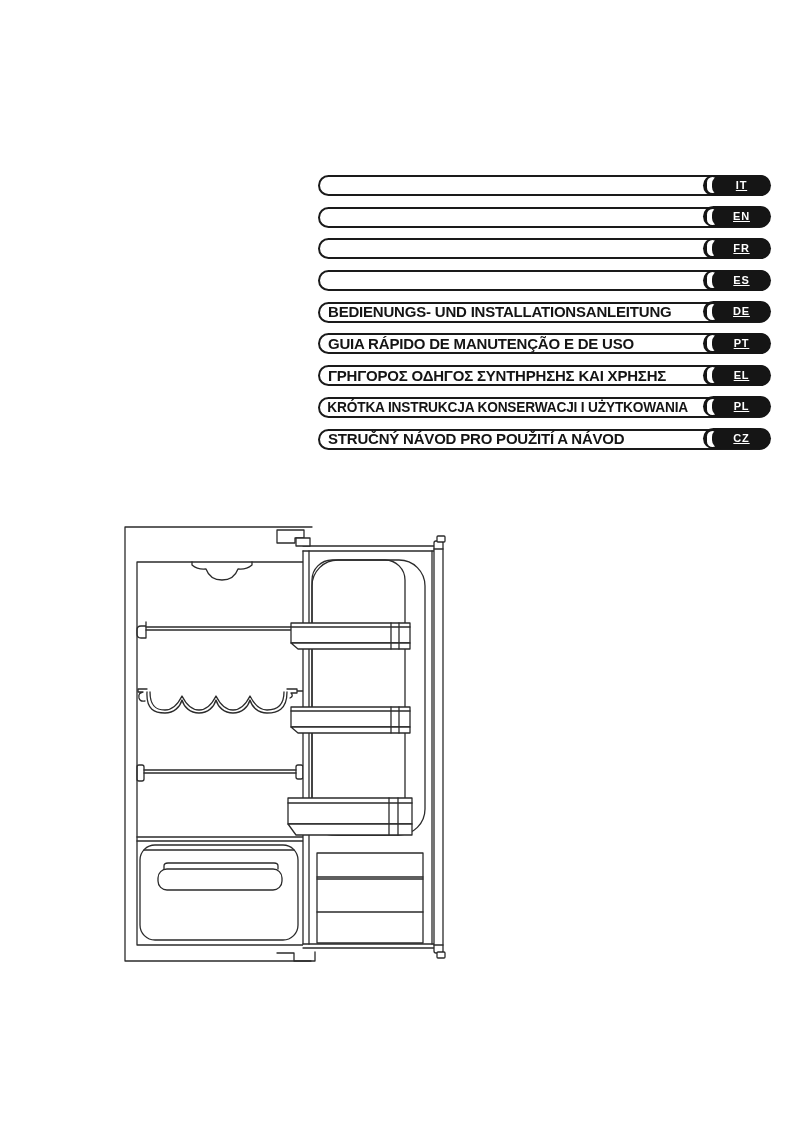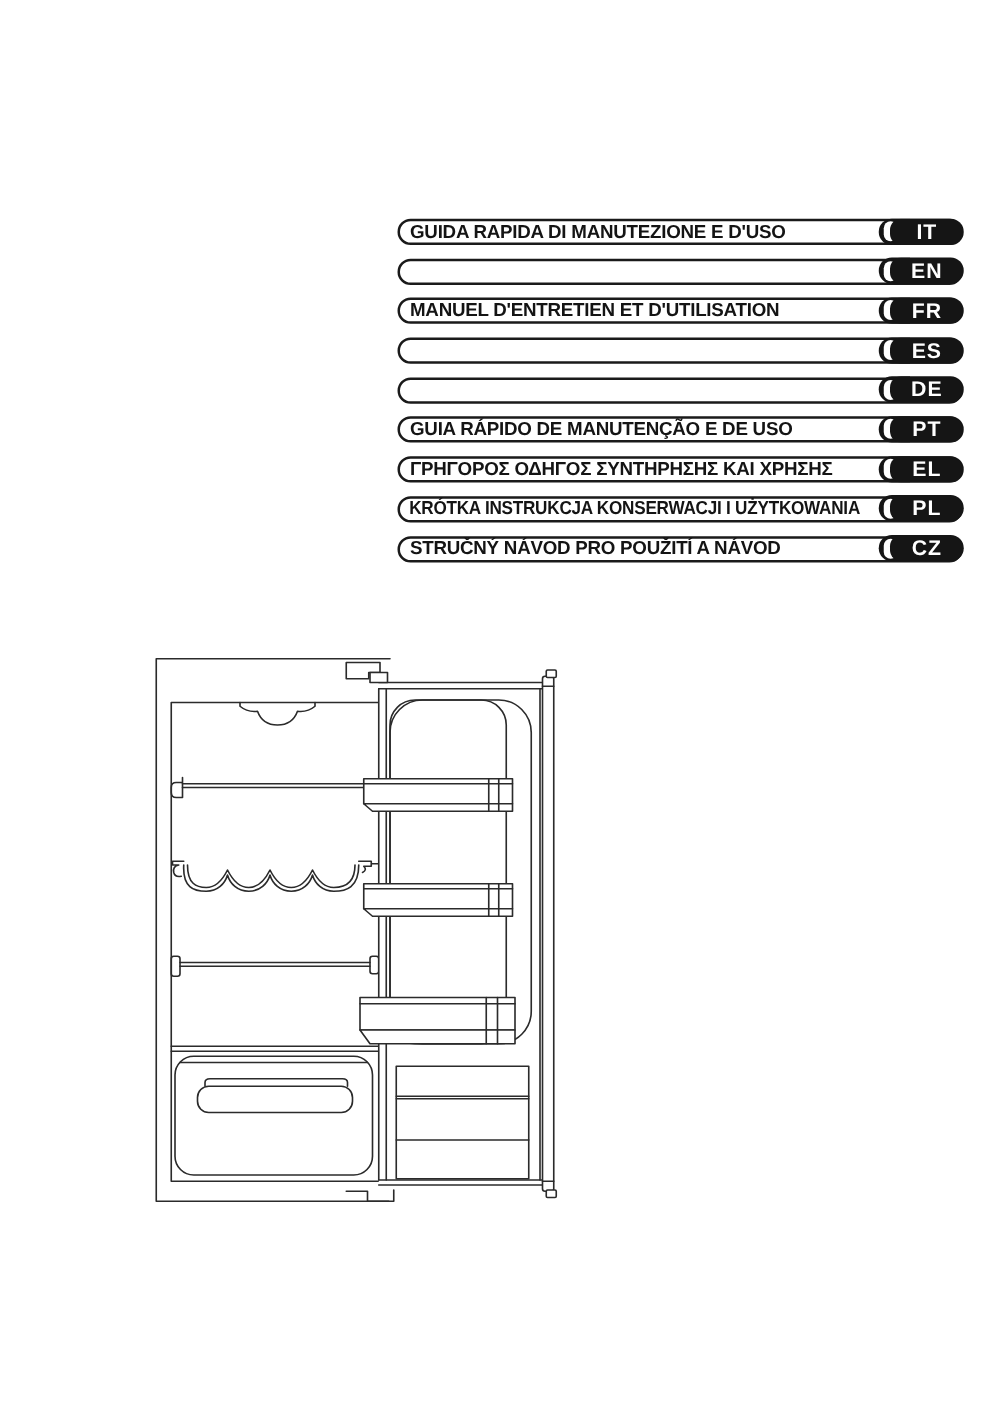--- a/index.html
+++ b/index.html
@@ -28,60 +28,59 @@
   }
   .lang-tab::before{ 
     content:'';position:absolute;left:4px;top:2.5px;width:11px;height:16px;
     background:#ffffff;border-radius:7px;
   }
   .lang-tab::after{ 
     content:'';position:absolute;left:9px;top:0;width:16px;height:21px;
     background:#151515;border-radius:9px 0 0 9px;
   }
   .lang-code{
-    position:relative;z-index:2;font-size:17px;font-weight:bold;
-    letter-spacing:0.8px;padding-left:10px;line-height:21px;
+    position:relative;z-index:2;font-size:11px;font-weight:bold;
+    letter-spacing:0.8px;padding-left:10px;line-height:21px;text-decoration:underline;
   }
 
   
   .fridge-figure{position:absolute;left:115px;top:515px;width:345px;height:460px;margin:0;}
   .fridge-figure svg{display:block;}
   .ln{fill:none;stroke:#2b2b2b;stroke-width:1.3;stroke-linejoin:round;stroke-linecap:round;}
   .lnw{fill:#ffffff;stroke:#2b2b2b;stroke-width:1.3;stroke-linejoin:round;}
   .bg{fill:#ffffff;stroke:none;}
 </style>
 </head>
 <body>
 
 <div class="page">
 
   <div class="lang-index">
     <div class="lang-row">
-      <span class="lang-title">GUIDA RAPIDA DI MANUTEZIONE E D'USO</span>
       <span class="lang-tab">
           <span class="lang-code">IT</span>
         </span>
     </div>
     <div class="lang-row">
       <span class="lang-tab">
           <span class="lang-code">EN</span>
         </span>
     </div>
     <div class="lang-row">
-      <span class="lang-title">MANUEL D'ENTRETIEN ET D'UTILISATION</span>
       <span class="lang-tab">
           <span class="lang-code">FR</span>
         </span>
     </div>
     <div class="lang-row">
       <span class="lang-tab">
           <span class="lang-code">ES</span>
         </span>
     </div>
     <div class="lang-row">
+      <span class="lang-title">BEDIENUNGS- UND INSTALLATIONSANLEITUNG</span>
       <span class="lang-tab">
           <span class="lang-code">DE</span>
         </span>
     </div>
     <div class="lang-row">
       <span class="lang-title">GUIA RÁPIDO DE MANUTENÇÃO E DE USO</span>
       <span class="lang-tab">
           <span class="lang-code">PT</span>
         </span>
     </div>

